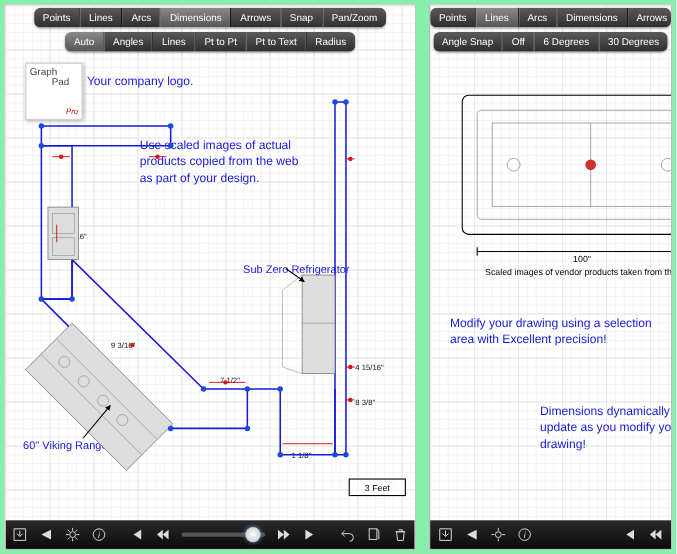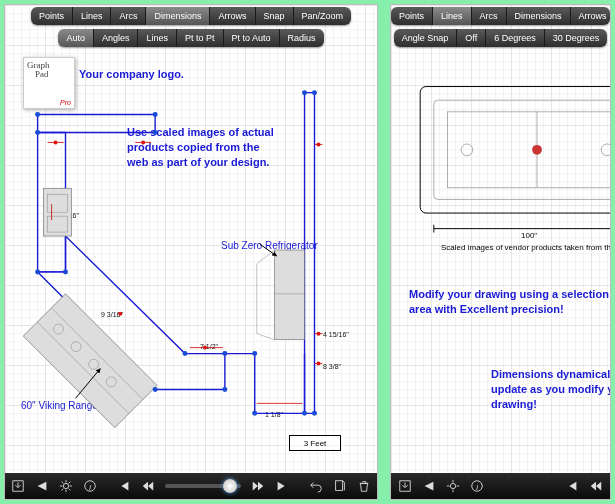--- a/index.html
+++ b/index.html
@@ -27,27 +27,27 @@
   
   .bottombar{position:absolute;left:0;right:0;bottom:0;height:26px;background:linear-gradient(#2a2a2a,#0a0a0a);display:flex;align-items:center;padding:0 6px;gap:10px;z-index:5}
   .bottombar.right-pane{gap:8px}
   .bicon{width:16px;height:16px;display:flex;align-items:center;justify-content:center;color:#eee;cursor:pointer;font-size:12px}
   .bicon svg{width:14px;height:14px;fill:#ddd}
   .spacer{flex:1}
   .slider{position:relative;width:120px;height:4px;background:#555;border-radius:2px}
   .slider .knob{position:absolute;top:-5px;left:58px;width:14px;height:14px;border-radius:50%;background:radial-gradient(#fff,#bbb);box-shadow:0 0 4px #5af,0 1px 2px #000}
   
   .canvas{position:absolute;inset:0;z-index:2}
-  .note-blue{color:#1a1ad6;font-size:11px;position:absolute;line-height:1.35;font-weight:700}
+  .note-blue{color:#1a1ad6;font-size:11px;position:absolute;line-height:1.35;font-weight:400}
   .note-small{color:#1a1ad6;font-size:10px;position:absolute}
   .lbl-black{position:absolute;color:#000;font-size:8px}
   .lbl-tiny{position:absolute;color:#111;font-size:7px}
   .scale-box{position:absolute;border:1px solid #000;font-size:8px;display:flex;align-items:center;justify-content:center;background:rgba(255,255,255,.6)}
   .logo{position:absolute;width:44px;height:44px;background:#fff;border:1px solid #ccc;box-shadow:1px 1px 4px rgba(0,0,0,.3);font-size:9px;padding:3px;color:#444;line-height:1}
-  .logo .g{font-family:Liberation Serif, serif}
+  .logo .g{font-family:Liberation Sans, sans-serif}
   .logo .red{color:#c00;font-size:7px;font-style:italic;position:absolute;right:3px;bottom:2px}
   
   svg.draw{position:absolute;inset:0;width:100%;height:100%}
   .wall{stroke:#1a1ad6;stroke-width:1.4;fill:none}
   .dim{stroke:#c00;stroke-width:.8}
   .pt{fill:#1a4bd6}
   .redpt{fill:#d11}
   .appl{stroke:#666;stroke-width:.6;fill:#ddd}
   .appl-line{stroke:#888;stroke-width:.5;fill:none}
   .black{stroke:#000;stroke-width:1;fill:none}
@@ -71,44 +71,44 @@
           <div class="btn">Snap</div>
           <div class="btn">Pan/Zoom</div>
         </div>
     </div>
     <div class="topbar sub">
       <div class="seg" id="lt-sub">
           <div class="btn active">Auto</div>
           <div class="btn">Angles</div>
           <div class="btn">Lines</div>
           <div class="btn">Pt to Pt</div>
-          <div class="btn">Pt to Auto</div>
+          <div class="btn">Pt to Text</div>
           <div class="btn">Radius</div>
         </div>
     </div>
 
     <div class="canvas">
       <div class="logo" style="left:18px;top:52px">
         <div class="g">Graph</div>
-        <div class="g" style="margin-left:8px">Pad</div>
+        <div class="g" style="margin-left:20px">Pad</div>
         <div class="red">Pro</div>
       </div>
       <div class="note-blue" style="left:74px;top:62px">Your company logo.</div>
       <div class="note-blue" style="left:122px;top:120px;width:150px">Use scaled images of actual products copied from the web as part of your design.</div>
       <div class="note-small" style="left:216px;top:235px">Sub Zero Refrigerator</div>
       <div class="note-small" style="left:16px;top:395px">60" Viking Rangetop</div>
 
       <div class="lbl-tiny" style="left:52px;top:207px">3 3/16"</div>
       <div class="lbl-tiny" style="left:96px;top:306px">9 3/16"</div>
       <div class="lbl-tiny" style="left:195px;top:338px">7 1/2"</div>
       <div class="lbl-tiny" style="left:260px;top:406px">1 1/8"</div>
       <div class="lbl-tiny" style="left:318px;top:326px">4 15/16"</div>
       <div class="lbl-tiny" style="left:318px;top:358px">8 3/8"</div>
 
-      <div class="scale-box" style="left:284px;top:430px;width:50px;height:14px">
+      <div class="scale-box" style="left:312px;top:430px;width:50px;height:14px">
         <span>3 Feet</span>
       </div>
 
       <svg class="draw" viewBox="0 0 372 496">
 
         <path class="wall" d="M32 110 L150 110 L150 128 L32 128 Z"></path>
         <path class="wall" d="M32 128 L32 268 L60 268 L60 128 Z"></path>
         <path class="wall" d="M300 88 L300 410 L310 410 L310 88 Z"></path>
 
         <path class="wall" d="M32 268 L150 386 L220 386 L220 350 L180 350 L60 232 L60 268 Z" fill="none"></path>

